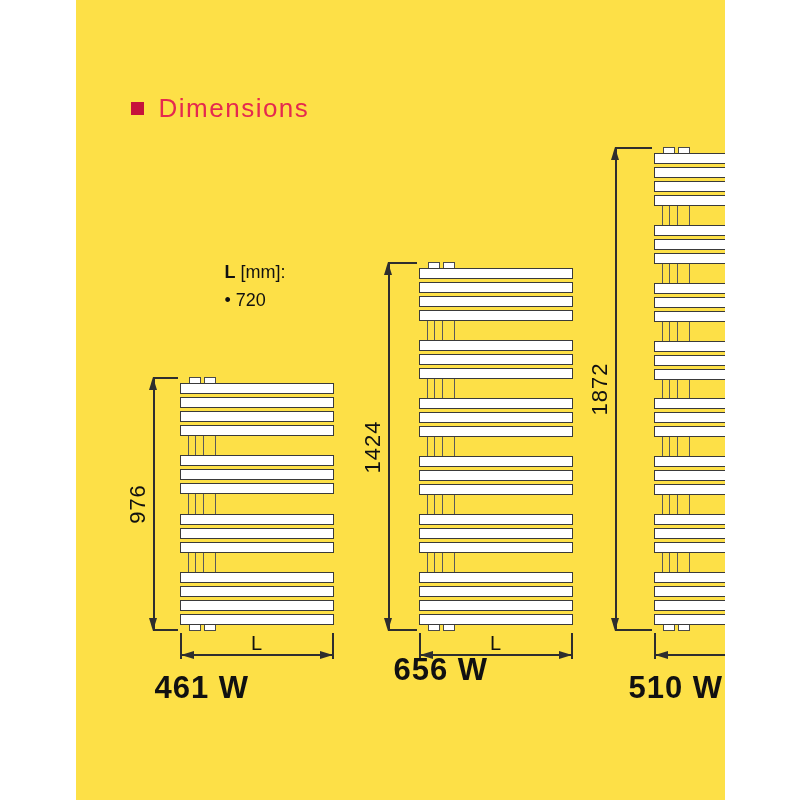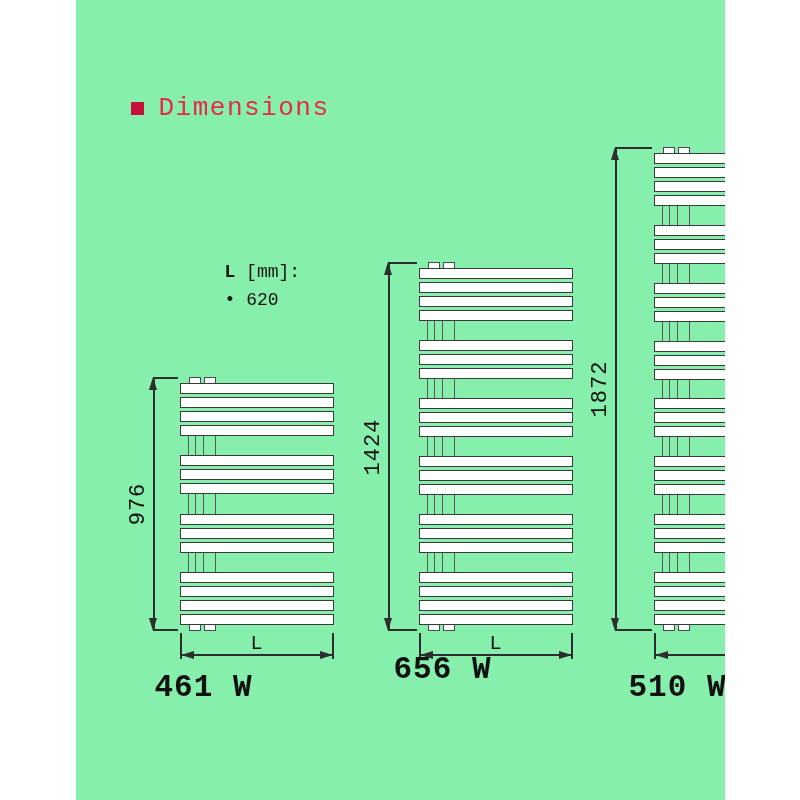--- a/index.html
+++ b/index.html
@@ -1,19 +1,19 @@
 <!DOCTYPE html>
 <html><head>
 <meta charset="utf-8">
 <style>
   html,body { margin:0; padding:0; background:#ffffff; }
   .canvas {
     position:relative; width:649px; height:800px; margin:0 auto;
-    background:#86efac; overflow:hidden;
-    font-family:Liberation Mono, monospace;
+    background:#fde047; overflow:hidden;
+    font-family:Liberation Sans, sans-serif;
     color:#111;
   }
   
   .section-header { position:absolute; left:55px; top:94px; display:flex; align-items:flex-start; }
   .section-bullet { width:13px; height:13px; margin-top:8px; }
   .section-title  { margin-left:15px; font-size:26px; letter-spacing:1.5px; font-weight:500; line-height:28px; }
   
   .legend { position:absolute; left:149px; top:258px; font-size:18px; line-height:28px; color:#111; }
   .legend .b { font-weight:bold; }
   
@@ -45,21 +45,21 @@
 
 <div class="canvas">
 
   <div class="section-header">
     <div class="section-bullet" style="background: rgb(198, 18, 59);"></div>
     <div class="section-title" style="color: rgb(229, 41, 79);">Dimensions</div>
   </div>
 
   <div class="legend">
     <div><span class="b">L</span><span> [mm]:</span></div>
-    <div><span>•</span> <span>620</span></div>
+    <div><span>•</span> <span>720</span></div>
   </div>
 
   <div id="diagram-stage">
       <div class="abs" style="left: 0px; top: 0px;">
         <div class="cap" style="left: 113px; top: 377px;"></div>
         <div class="cap cap-bottom" style="left: 113px; top: 625px;"></div>
         <div class="cap" style="left: 128px; top: 377px;"></div>
         <div class="cap cap-bottom" style="left: 128px; top: 625px;"></div>
         <div class="radiator-body" style="left: 104px; top: 383px; width: 154px; height: 242px;">
           <div class="slat-group">

